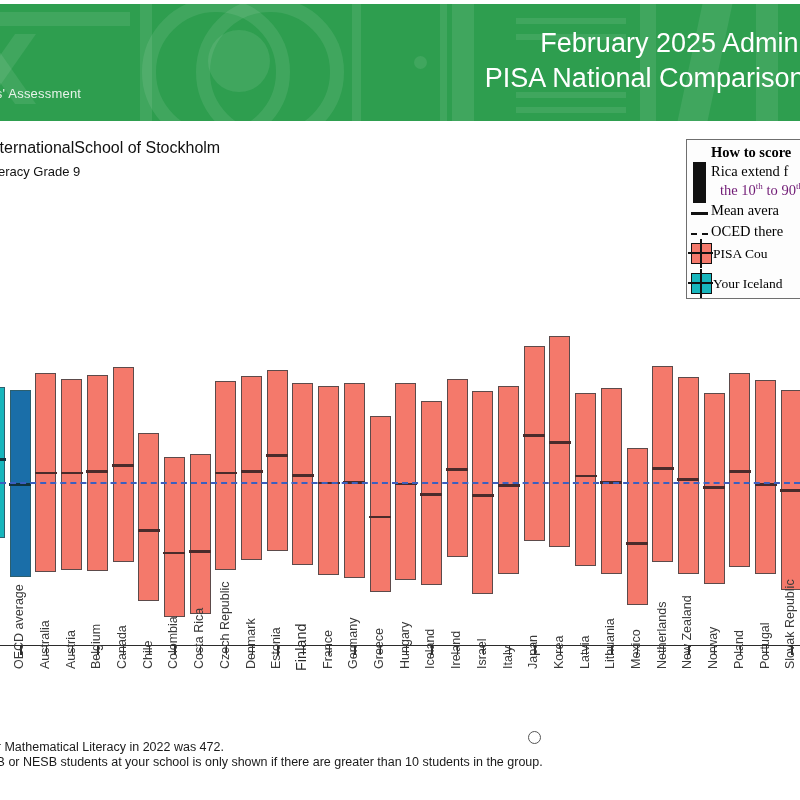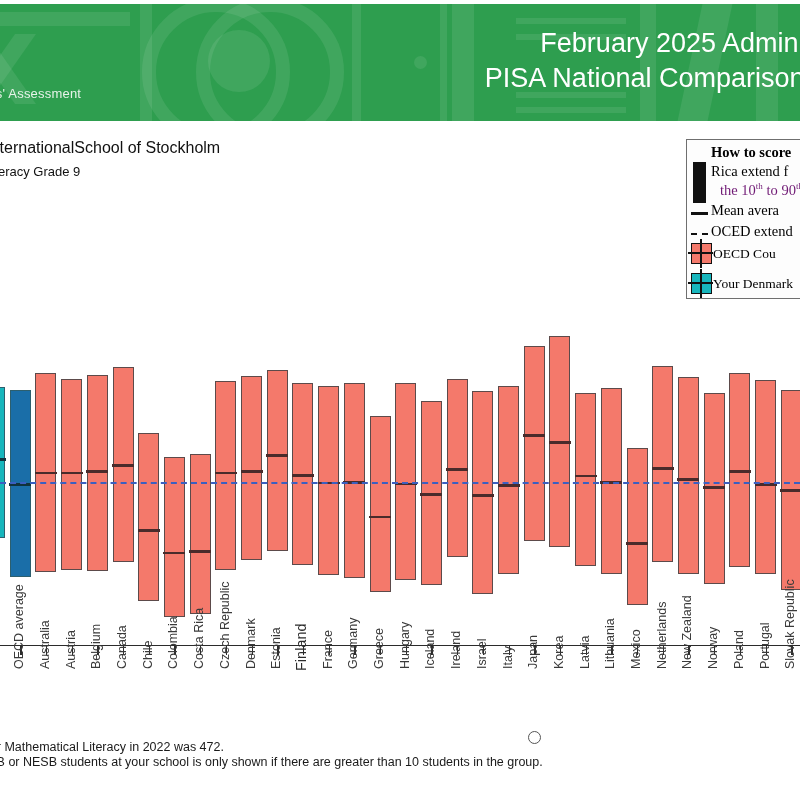--- a/index.html
+++ b/index.html
@@ -141,25 +141,25 @@
 <div id="subject-line">cal Literacy Grade 9</div>
 
 <div id="legend">
   <div class="swatch-bar"></div>
   <div class="lg-title">How to score</div>
   <div class="lg-l1">Rica extend f</div>
   <div class="lg-l2"><span>the 10</span><sup>th</sup><span> to 90</span><sup>th</sup></div>
   <div class="mean-dash"></div>
   <div class="lg-mean">Mean avera</div>
   <div class="oced-dash"></div>
-  <div class="lg-oced">OCED extend</div>
+  <div class="lg-oced">OCED there</div>
   <div class="key-box" style="top:103px;background:#f4796b;"></div>
-  <div class="key-row" style="top:106px;">OECD Cou</div>
+  <div class="key-row" style="top:106px;">PISA Cou</div>
   <div class="key-box" style="top:133px;background:#17b6bd;"></div>
-  <div class="key-row" style="top:136px;">Your Denmark</div>
+  <div class="key-row" style="top:136px;">Your Iceland</div>
 </div>
 
 <div id="plot">
   <div id="bars-layer">
       <div class="bar you" style="left: -16px; top: 87.1395px; width: 21px; height: 150.419px; background: rgb(23, 182, 189);">
         <div class="mean" style="top: 69.8372px;"></div>
       </div>
       <div class="bar you" style="left: 9.7px; top: 90.2093px; width: 21px; height: 186.488px; background: rgb(26, 110, 168);">
         <div class="mean" style="top: 92.093px;"></div>
       </div>

